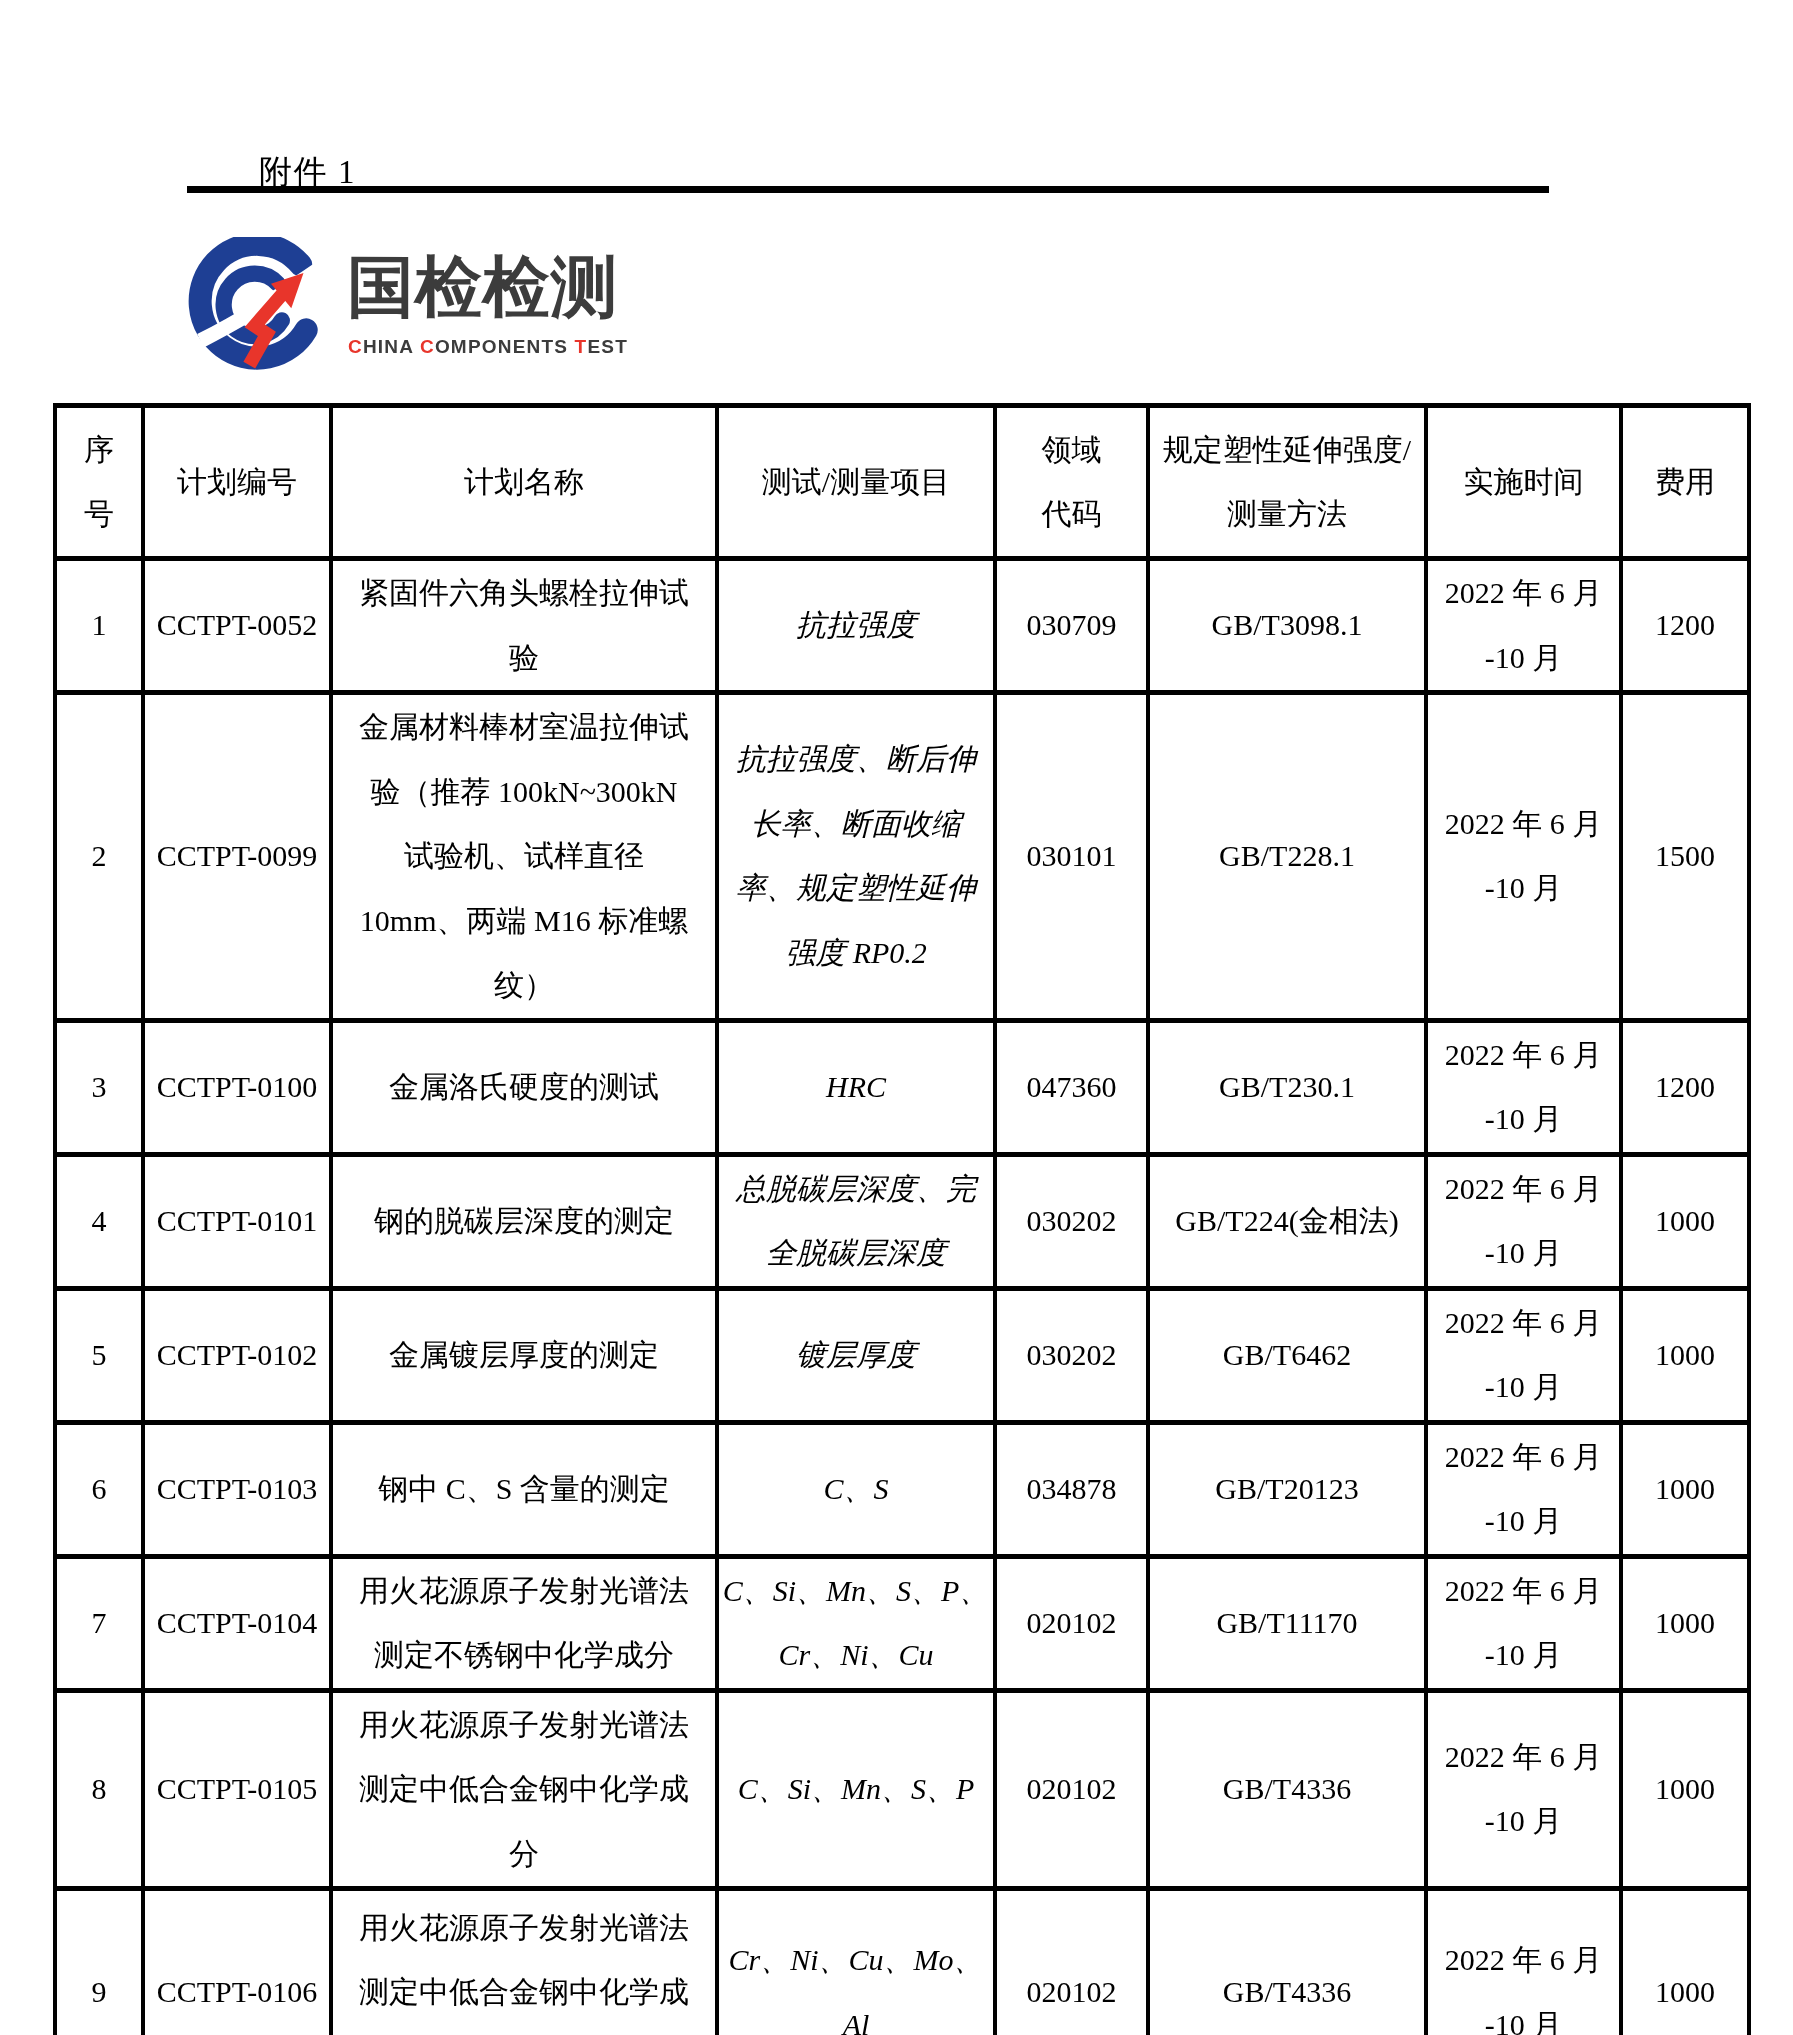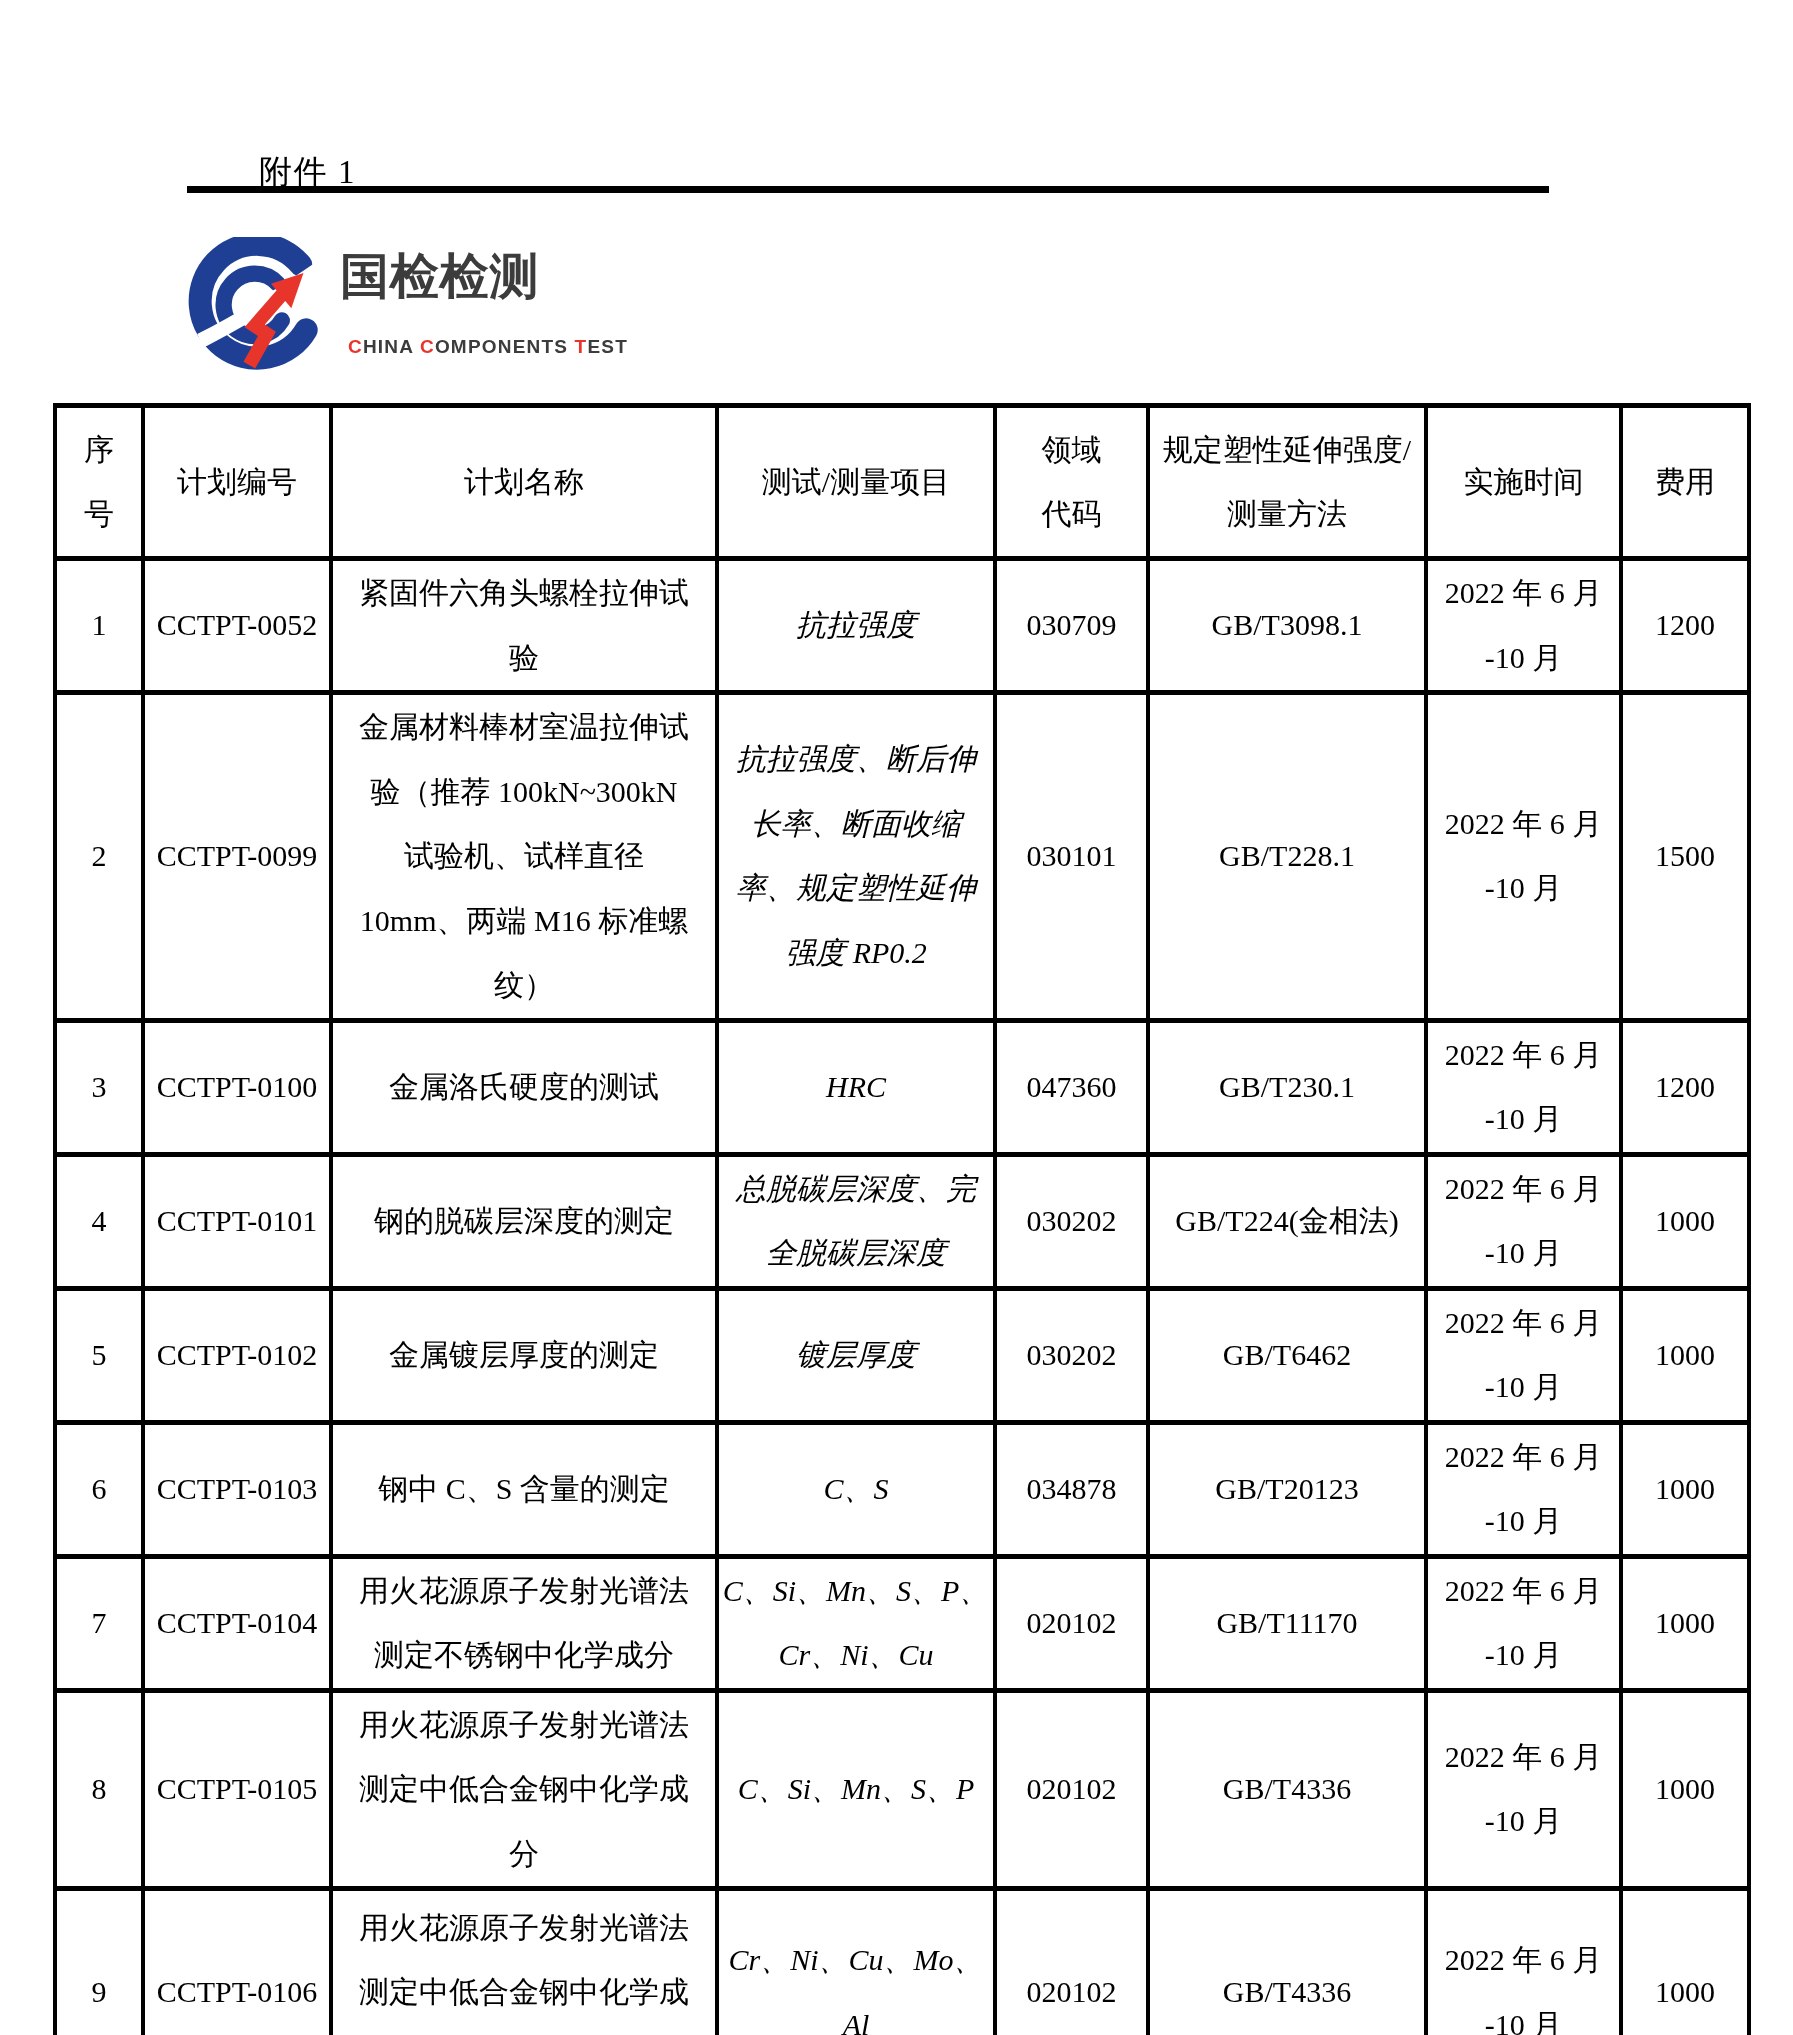--- a/index.html
+++ b/index.html
@@ -4,21 +4,21 @@
 <style>
   html,body{margin:0;padding:0;background:#ffffff;}
   .page{
     position:relative;width:1794px;height:2928px;background:#ffffff;
     font-family:"Liberation Serif","DejaVu Serif",serif;color:#000;overflow:hidden;
   }
   .attachment{position:absolute;left:259px;top:150px;font-size:33px;letter-spacing:1.6px;}
   .header-rule{position:absolute;left:187px;top:186px;width:1362px;height:6.5px;background:#000;}
   .logo-mark{position:absolute;left:187px;top:237px;width:149px;height:137px;}
   .logo-cn{
-    position:absolute;left:340px;top:247px;font-size:49px;font-weight:bold;color:#3c3c3c;
+    position:absolute;left:347px;top:247px;font-size:67px;font-weight:bold;color:#3c3c3c;
     font-family:"Liberation Sans","DejaVu Sans",sans-serif;letter-spacing:0.8px;line-height:1.2;
   }
   .logo-en{
     position:absolute;left:348px;top:336px;font-size:19px;font-weight:bold;color:#3c3c3c;
     font-family:Liberation Sans, sans-serif;letter-spacing:1.2px;white-space:nowrap;
   }
   .doc-title{
     position:absolute;left:626px;top:274px;font-size:39px;font-weight:bold;
     letter-spacing:1.2px;white-space:nowrap;
   }

